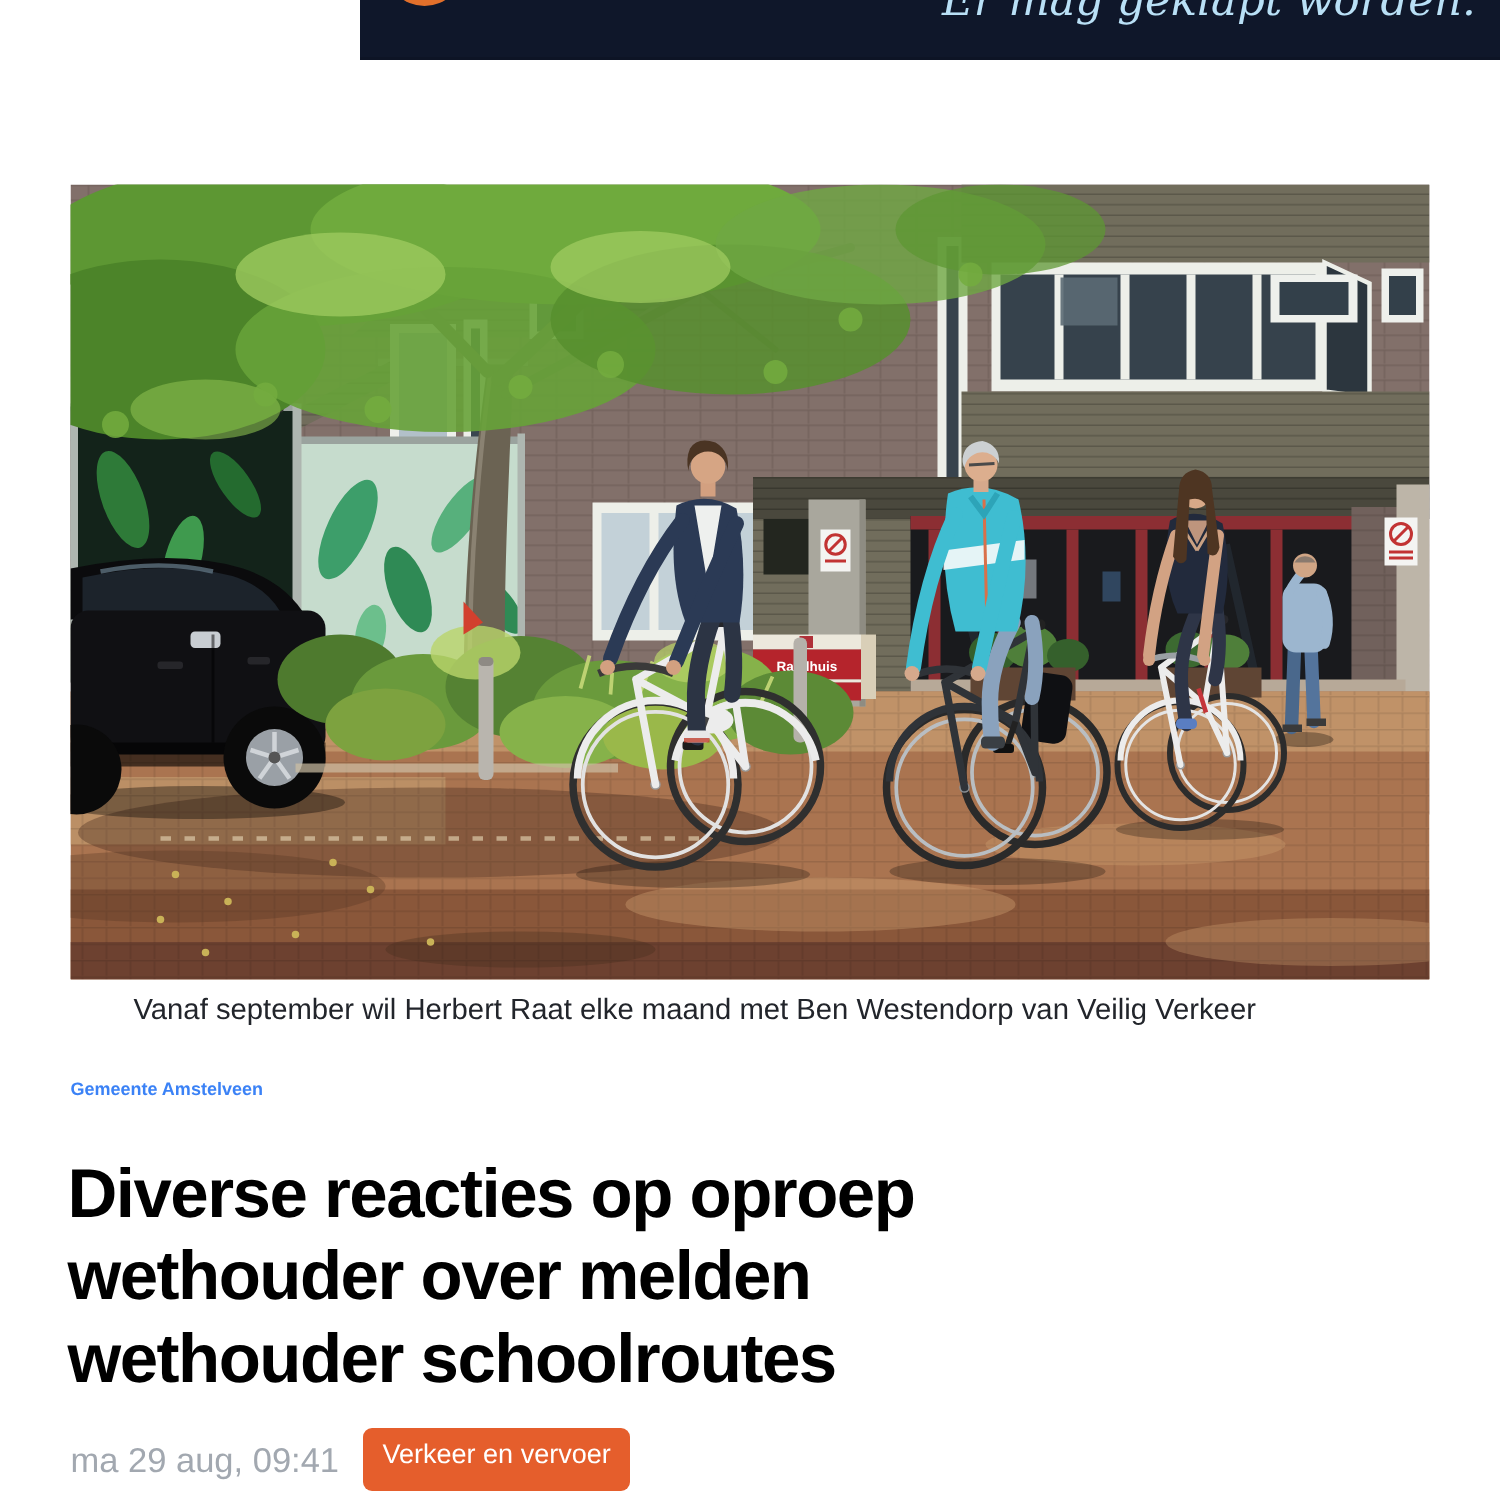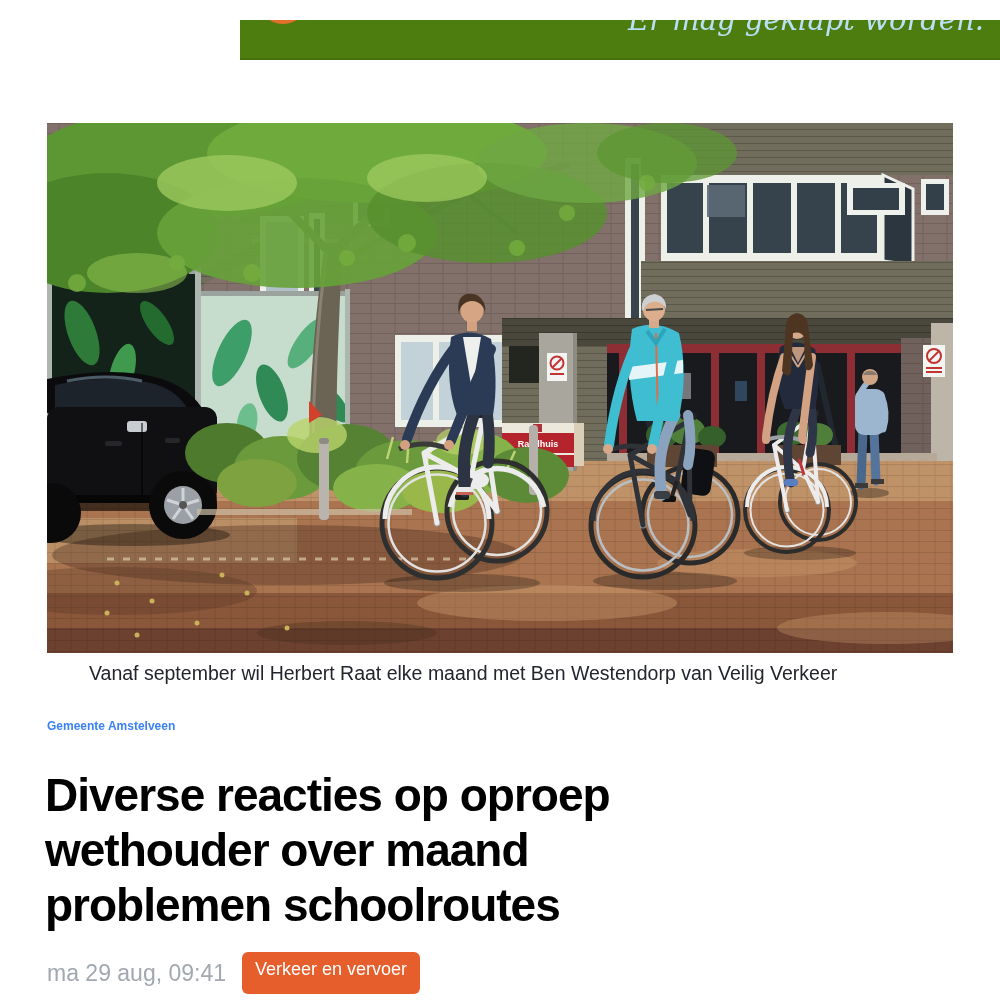--- a/index.html
+++ b/index.html
@@ -1,21 +1,21 @@
 <!DOCTYPE html>
 <html><head>
 <meta charset="utf-8">
 <style>
   html,body{margin:0;padding:0;background:#fff;}
   .page{position:relative;width:1000px;height:1000px;background:#ffffff;overflow:hidden;
         font-family:"Liberation Sans",sans-serif;}
 
   
-  .ad-banner{position:absolute;left:240px;top:0;width:760px;height:40px;background:#4d7c0f;
-             overflow:hidden;box-shadow:inset 0 -2px 0 rgba(0,0,0,.10);margin-top:20px;}
+  .ad-banner{position:absolute;left:240px;top:0;width:760px;height:40px;background:#0f172a;
+             overflow:hidden;box-shadow:inset 0 -2px 0 rgba(0,0,0,.10);}
   .banner-logo{position:absolute;left:17px;top:-48px;width:52px;height:52px;border-radius:50%;
                background:#e2702b;}
   .banner-text{position:absolute;left:388px;top:-17px;font-family:"DejaVu Serif",serif;
                font-style:italic;font-size:29px;color:#b9e0f6;white-space:nowrap;}
 
   .photo{position:absolute;left:47px;top:123px;width:906px;height:530px;}
   .photo svg{display:block;}
 
   .caption{position:absolute;left:47px;top:659px;width:890px;font-size:19.5px;line-height:28px;
            color:#22252b;}
@@ -407,22 +407,22 @@
   </figure>
 
   <div class="caption">
     <span>Vanaf september wil Herbert Raat elke maand met Ben Westendorp van Veilig Verkeer</span>
   </div>
 
   <div class="credit">Gemeente Amstelveen</div>
 
   <h1 class="headline">
     <span>Diverse reacties op oproep</span>
-    <span>wethouder over maand</span>
-    <span>problemen schoolroutes</span>
+    <span>wethouder over melden</span>
+    <span>wethouder schoolroutes</span>
   </h1>
 
   <div class="meta">
     <span class="date">ma 29 aug, 09:41</span>
     <span class="badge">Verkeer en vervoer</span>
   </div>
 
 </div>
 
 </body></html>

